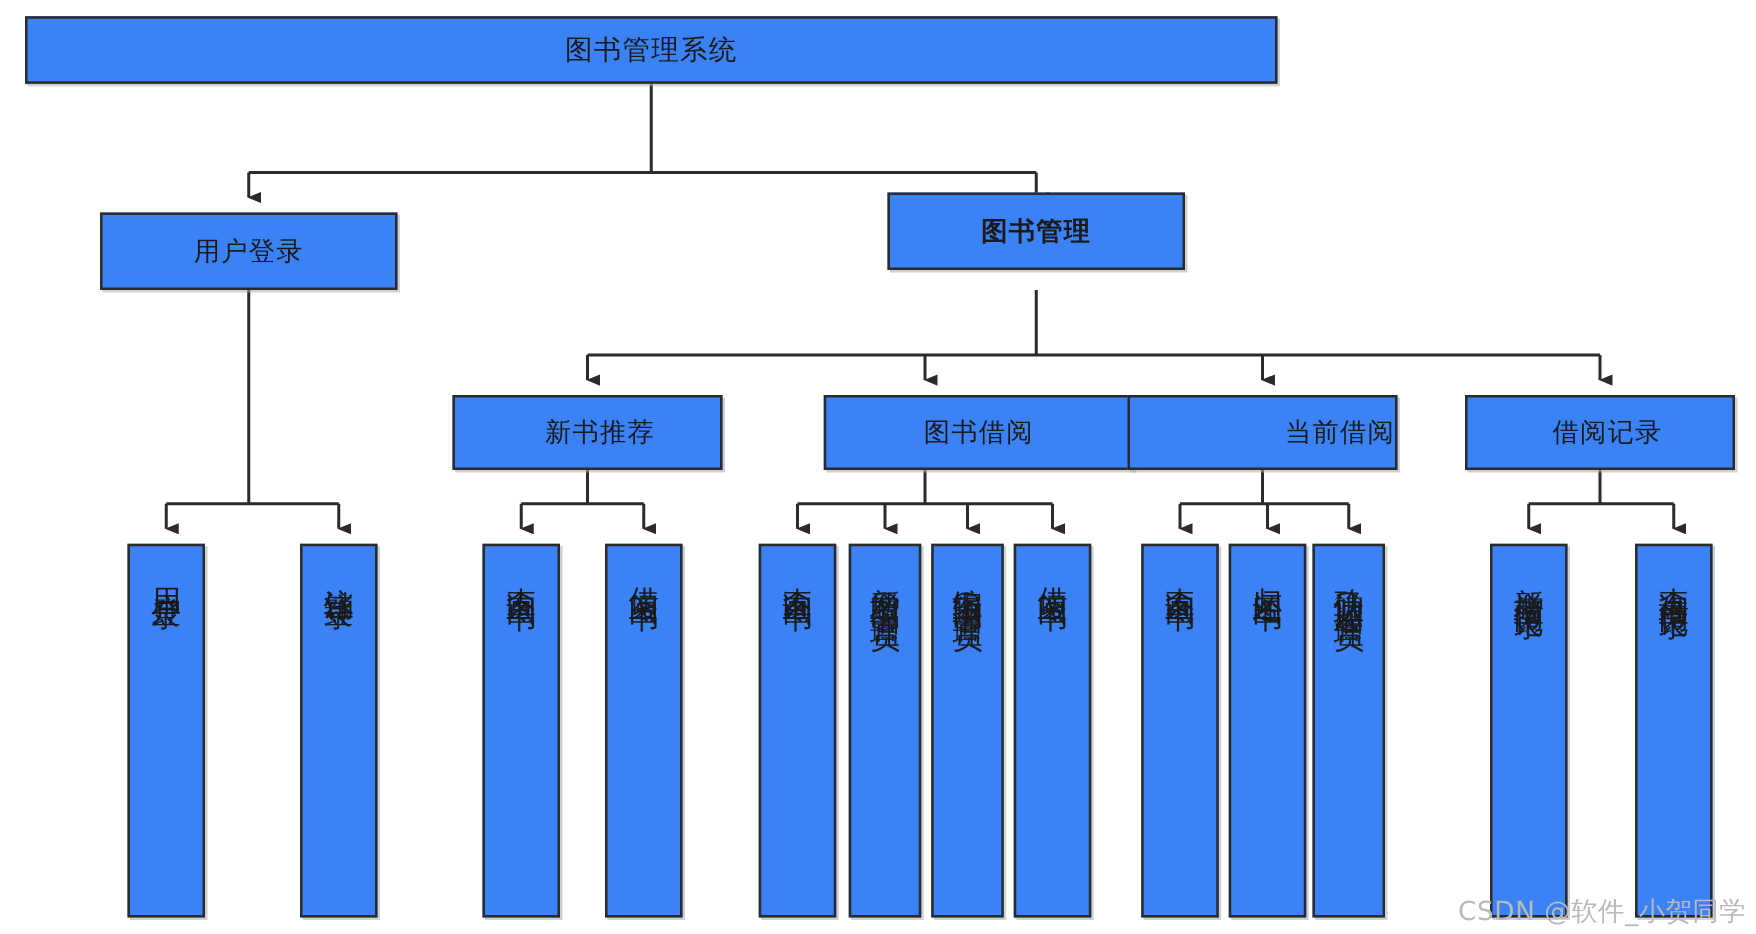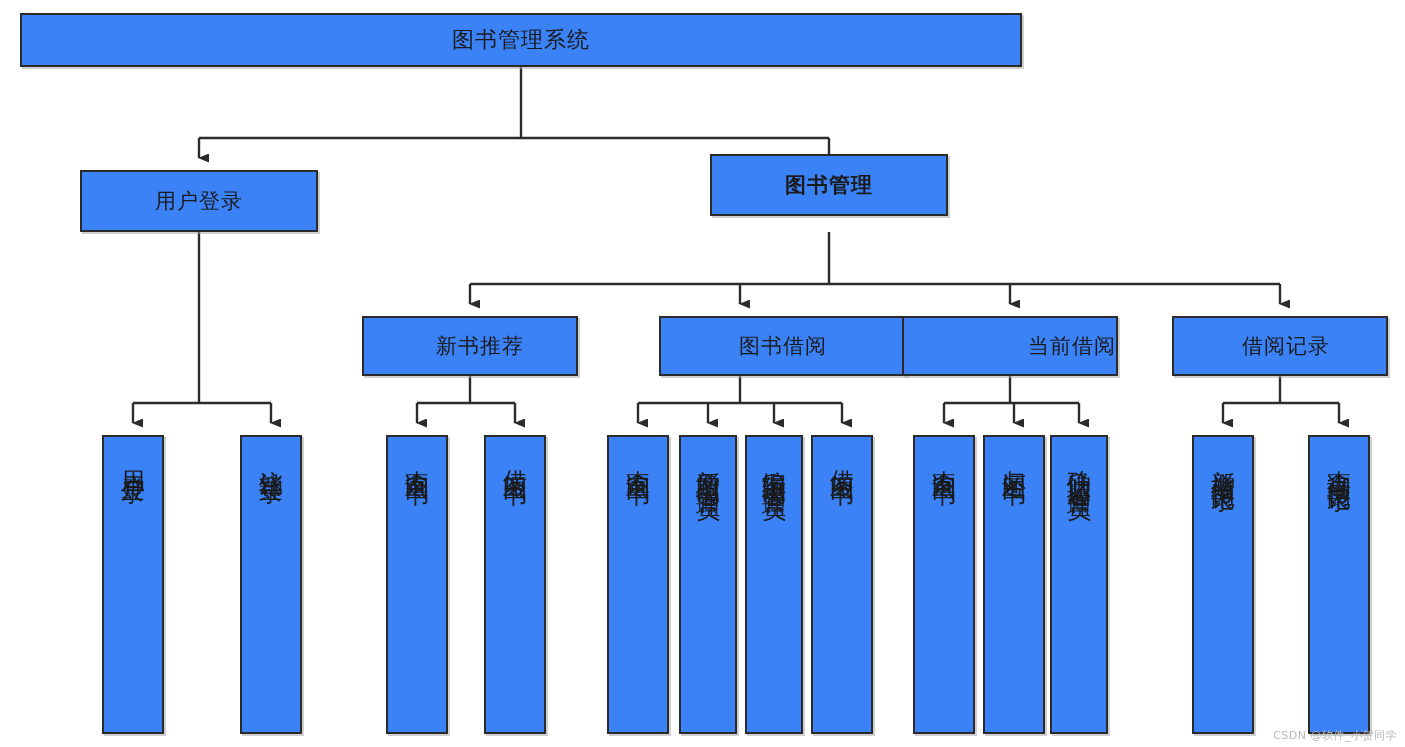--- a/index.html
+++ b/index.html
@@ -53,21 +53,21 @@
     line-height: 1;
     white-space: nowrap;
   }
   .node.root {
     font-size: 22px;
   }
   .watermark {
     position: absolute;
     right: 8px;
     bottom: 4px;
-    font-size: 11px;
+    font-size: 21px;
     color: #b9b9b9;
     letter-spacing: 0.5px;
     white-space: nowrap;
   }
 </style>
 </head>
 <body>
 
 <div id="canvas">
   <svg id="edges" viewBox="0 0 1405 747">

